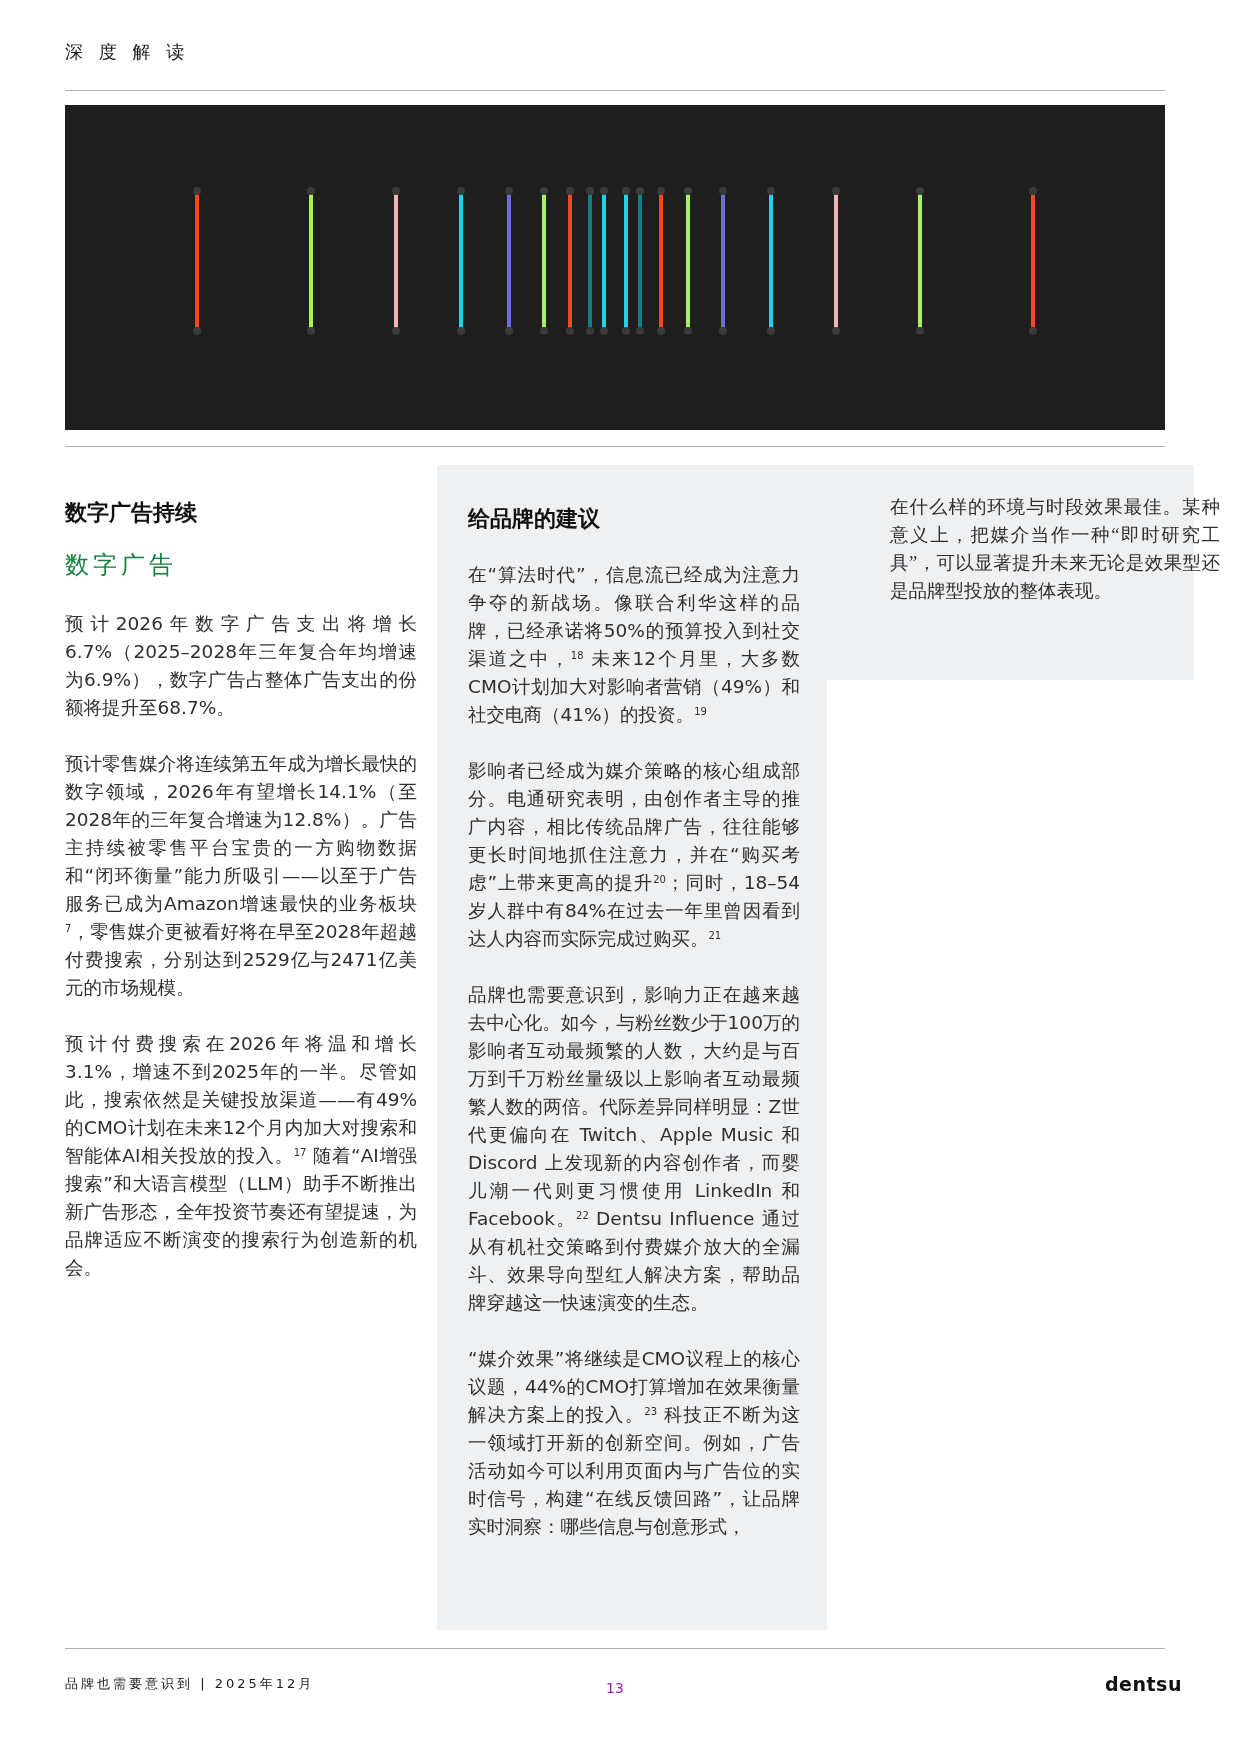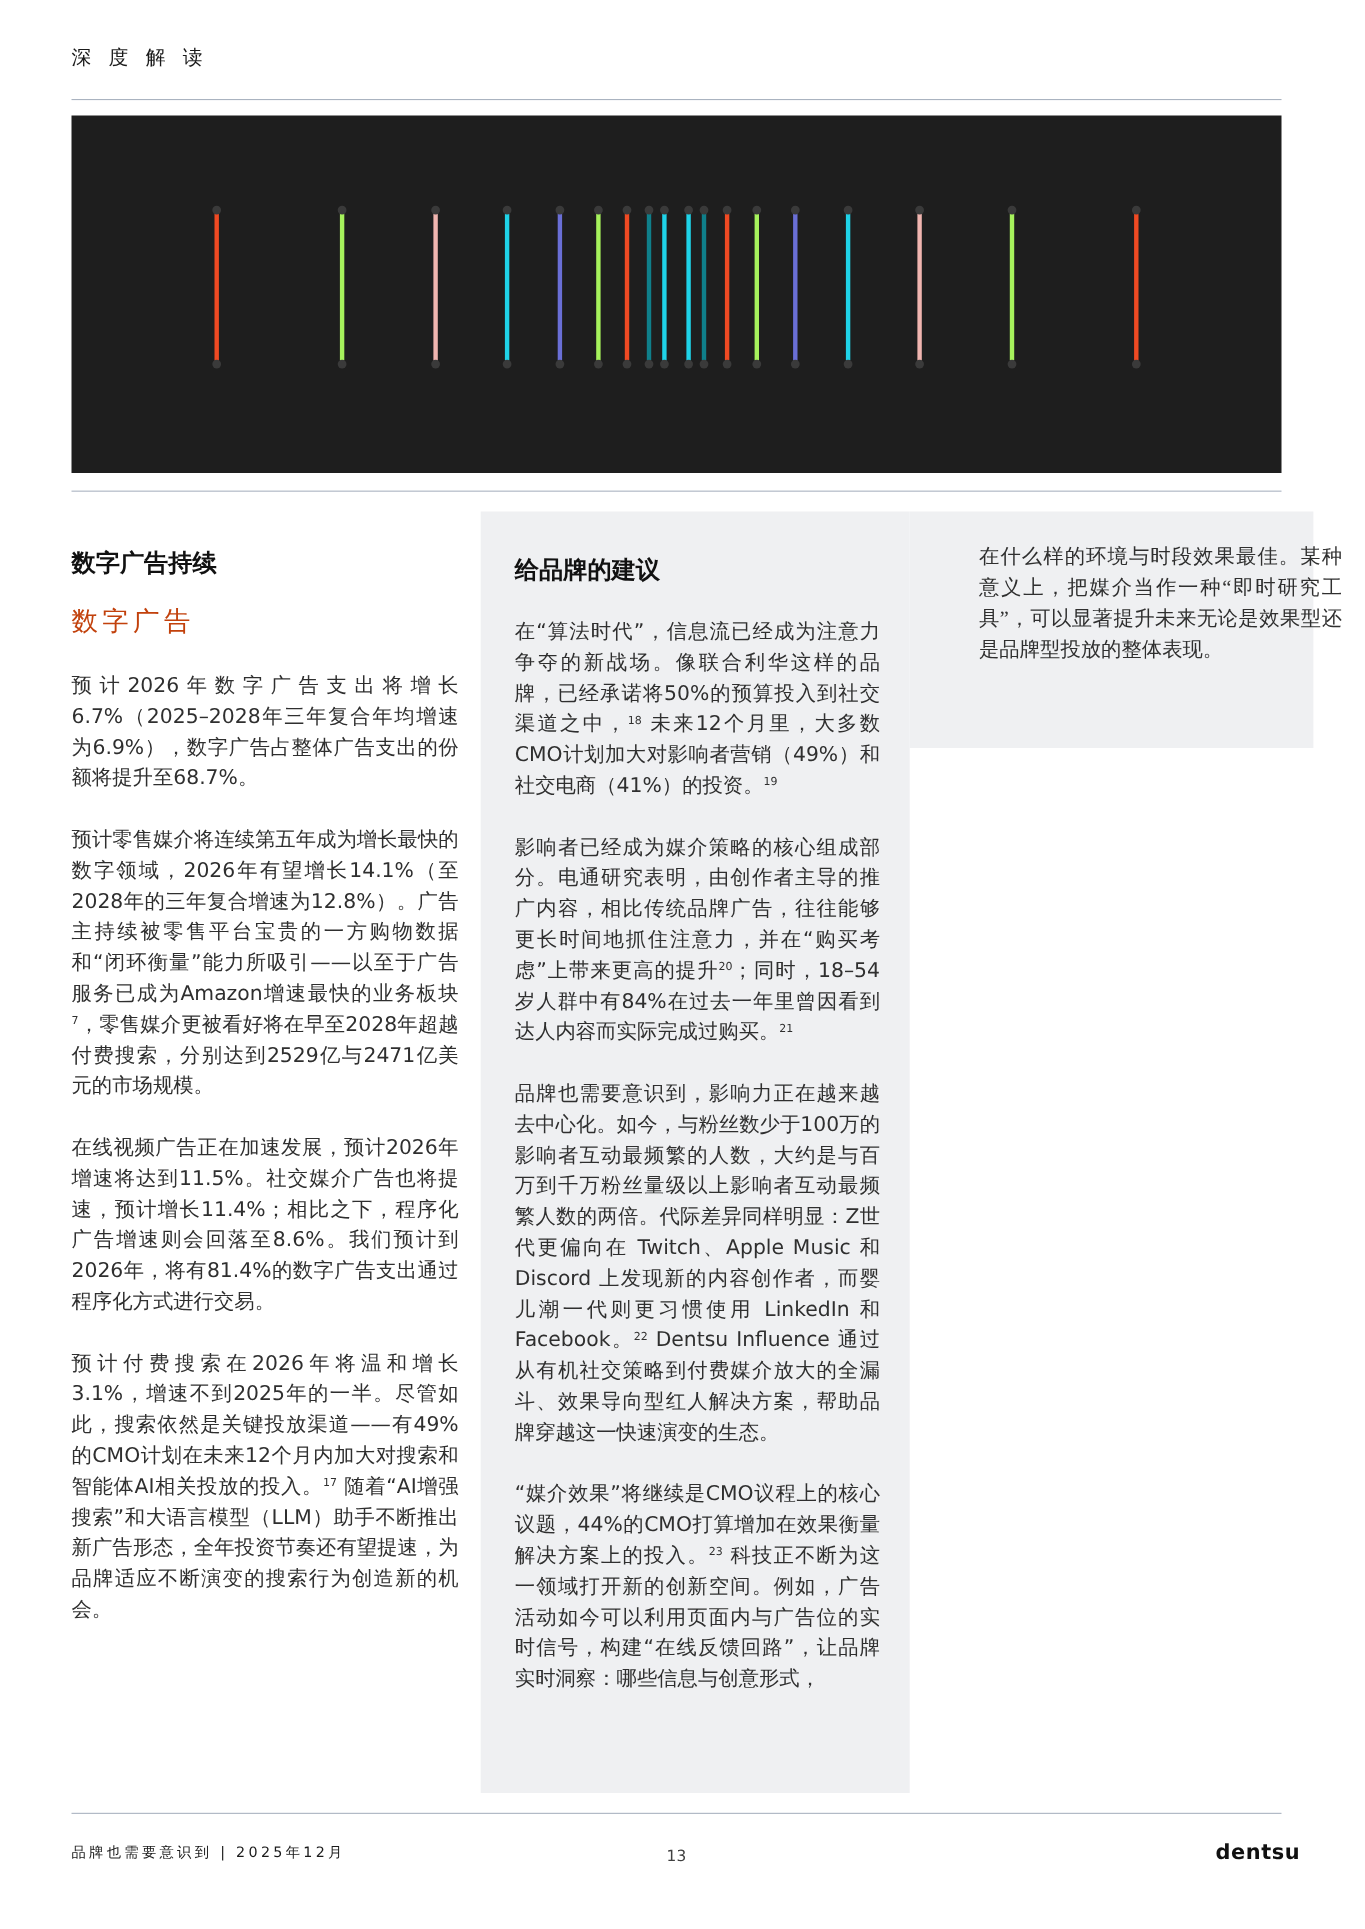--- a/index.html
+++ b/index.html
@@ -13,25 +13,25 @@
   .bar::before{top:-6px;}
   .bar::after{bottom:-6px;}
   .panel-mid{position:absolute;left:437px;top:465px;width:390px;height:1165px;background:#eff0f2;}
   .panel-right{position:absolute;left:827px;top:465px;width:367px;height:215px;background:#eff0f2;}
   .col{position:absolute;font-size:18.5px;line-height:28px;color:#2f2f2f;}
   .col p{margin:0 0 28px 0;text-align:justify;}
   .col-left{left:65px;top:495px;width:352px;}
   .col-mid{left:468px;top:503px;width:332px;}
   .col-right{left:890px;top:493px;width:330px;font-family:Liberation Serif, serif;}
   .h-main{font-size:22px;font-weight:bold;line-height:35px;color:#111;margin:0 0 18px 0;}
-  .h-sub{font-size:24px;letter-spacing:4px;color:#c2410c;margin:0 0 28px 0;line-height:34px;}
+  .h-sub{font-size:24px;letter-spacing:4px;color:#15803d;margin:0 0 28px 0;line-height:34px;}
   .h-mid{font-size:22px;font-weight:bold;color:#111;margin:0 0 26px 0;line-height:32px;}
   sup{font-size:10px;vertical-align:6px;line-height:0;}
   .footer-left{position:absolute;left:65px;top:1675px;font-size:13px;letter-spacing:3px;color:#1a1a1a;}
-  .footer-page{position:absolute;left:606px;top:1680px;font-size:14px;color:#404040;}
+  .footer-page{position:absolute;left:606px;top:1680px;font-size:14px;color:#a21caf;}
   .footer-logo{position:absolute;left:1105px;top:1673px;font-size:19px;font-weight:bold;color:#111;letter-spacing:0.5px;}
 </style>
 </head>
 <body>
 
 <div class="header-title">深 度 解 读</div>
 <div class="rule" style="top:90px;"></div>
 
 <div class="hero" id="hero">
     <div class="bar" style="left: 130px; background: rgb(240, 74, 35);"></div>
@@ -59,21 +59,20 @@
 <div class="panel-mid"></div>
 <div class="panel-right"></div>
 
 <div class="col col-left">
   <div class="h-main">
     <div>数字广告持续</div>
   </div>
   <div class="h-sub">数字广告</div>
   <p>预计2026年数字广告支出将增长6.7%（2025–2028年三年复合年均增速为6.9%），数字广告占整体广告支出的份额将提升至68.7%。</p>
   <p><span>预计零售媒介将连续第五年成为增长最快的数字领域，2026年有望增长14.1%（至2028年的三年复合增速为12.8%）。广告主持续被零售平台宝贵的一方购物数据和“闭环衡量”能力所吸引——以至于广告服务已成为Amazon增速最快的业务板块</span><sup>7</sup><span>，零售媒介更被看好将在早至2028年超越付费搜索，分别达到2529亿与2471亿美元的市场规模。</span></p>
-  <p>在线视频广告正在加速发展，预计2026年增速将达到11.5%。社交媒介广告也将提速，预计增长11.4%；相比之下，程序化广告增速则会回落至8.6%。我们预计到2026年，将有81.4%的数字广告支出通过程序化方式进行交易。</p>
   <p><span>预计付费搜索在2026年将温和增长3.1%，增速不到2025年的一半。尽管如此，搜索依然是关键投放渠道——有49%的CMO计划在未来12个月内加大对搜索和智能体AI相关投放的投入。</span><sup>17</sup><span> 随着“AI增强搜索”和大语言模型（LLM）助手不断推出新广告形态，全年投资节奏还有望提速，为品牌适应不断演变的搜索行为创造新的机会。</span></p>
 </div>
 
 <div class="col col-mid">
   <div class="h-mid">给品牌的建议</div>
   <p><span>在“算法时代”，信息流已经成为注意力争夺的新战场。像联合利华这样的品牌，已经承诺将50%的预算投入到社交渠道之中，</span><sup>18</sup><span> 未来12个月里，大多数CMO计划加大对影响者营销（49%）和社交电商（41%）的投资。</span><sup>19</sup></p>
   <p><span>影响者已经成为媒介策略的核心组成部分。电通研究表明，由创作者主导的推广内容，相比传统品牌广告，往往能够更长时间地抓住注意力，并在“购买考虑”上带来更高的提升</span><sup>20</sup><span>；同时，18–54岁人群中有84%在过去一年里曾因看到达人内容而实际完成过购买。</span><sup>21</sup></p>
   <p><span>品牌也需要意识到，影响力正在越来越去中心化。如今，与粉丝数少于100万的影响者互动最频繁的人数，大约是与百万到千万粉丝量级以上影响者互动最频繁人数的两倍。代际差异同样明显：Z世代更偏向在 Twitch、Apple Music 和Discord 上发现新的内容创作者，而婴儿潮一代则更习惯使用 LinkedIn 和 Facebook。</span><sup>22</sup><span> Dentsu Influence 通过从有机社交策略到付费媒介放大的全漏斗、效果导向型红人解决方案，帮助品牌穿越这一快速演变的生态。</span></p>
   <p><span>“媒介效果”将继续是CMO议程上的核心议题，44%的CMO打算增加在效果衡量解决方案上的投入。</span><sup>23</sup><span> 科技正不断为这一领域打开新的创新空间。例如，广告活动如今可以利用页面内与广告位的实时信号，构建“在线反馈回路”，让品牌实时洞察：哪些信息与创意形式，</span></p>
 </div>

